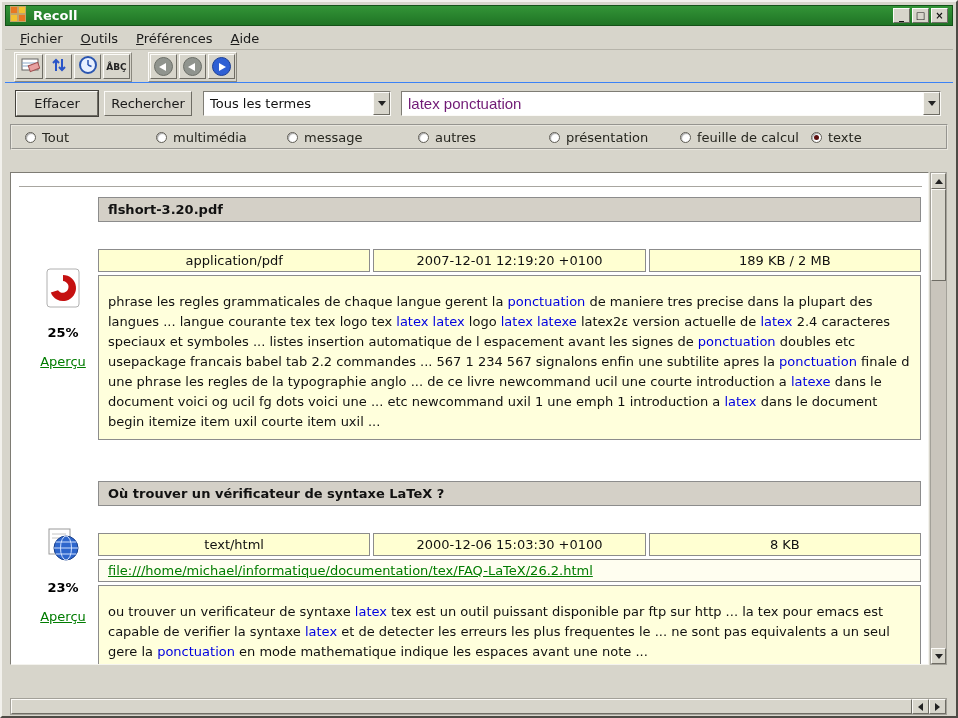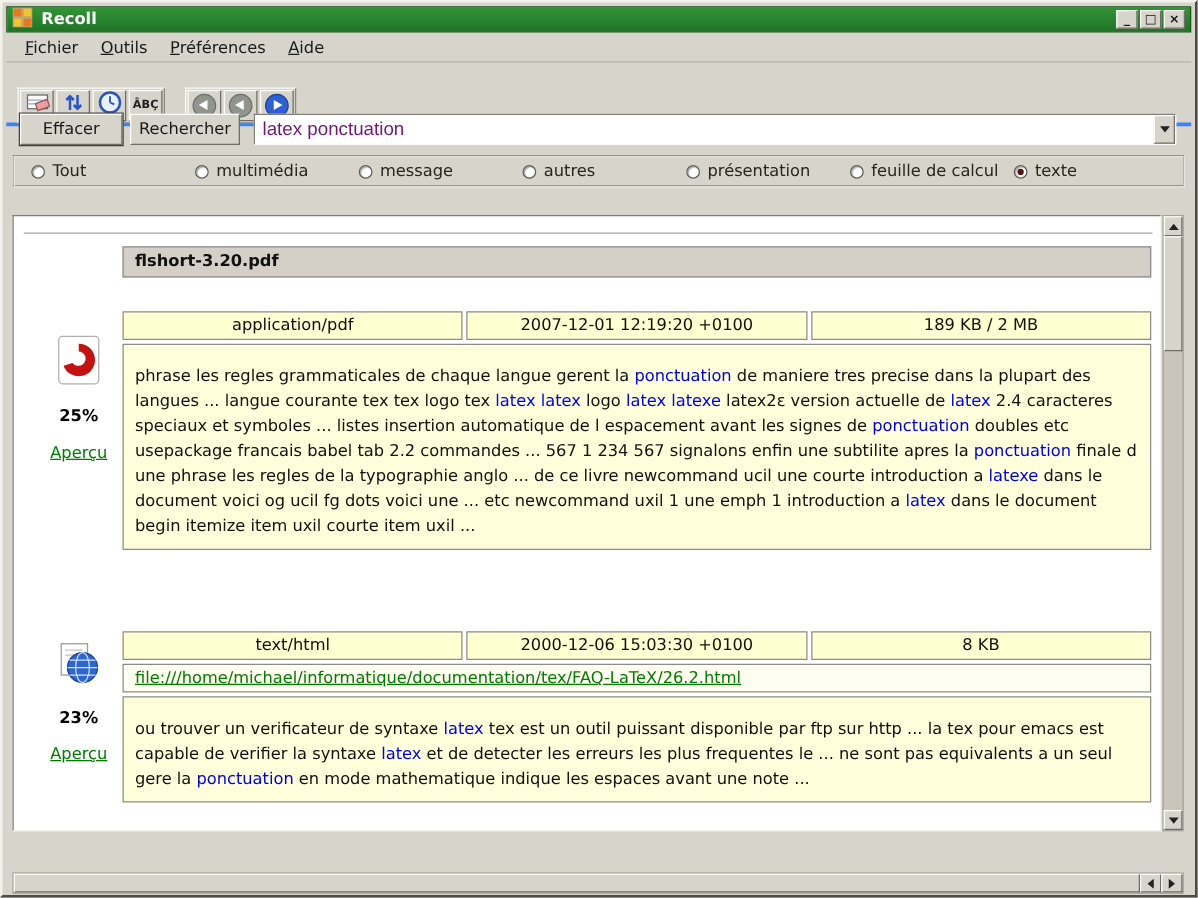--- a/index.html
+++ b/index.html
@@ -37,23 +37,23 @@
   
   .menubar {
     position:absolute; left:3px; top:26px; right:3px; height:22px;
     display:flex; align-items:center; padding-left:6px;
     border-bottom:1px solid #b6b4aa;
   }
   .menu-item { padding:2px 9px; color:#1a1a1a; cursor:default; }
   .menu-item u { text-decoration:underline; }
   
   .toolbar {
-    position:absolute; left:3px; top:68px; right:3px; height:31px;
-    display:flex; align-items:center; gap:16px; padding-left:9px;
-    border-bottom:3px solid #3b82f6;
+    position:absolute; left:3px; top:50px; right:3px; height:31px;
+    display:flex; gap:16px; padding-left:9px;
+    border-bottom:1px solid #3b82f6;
   }
   .tb-group {
     display:flex; gap:2px; padding:1px;
     border:1px solid; border-color:#fcfbf8 #8a887e #8a887e #fcfbf8;
   }
   .tb-btn {
     width:27px; height:25px; background:var(--window-bg,#d7d5cb);
     border:1px solid; border-color:#fcfbf8 #6e6c64 #6e6c64 #fcfbf8;
     display:flex; align-items:center; justify-content:center; cursor:default;
   }
@@ -245,20 +245,26 @@
         <span class="nav-circle nav-blue">
             <span class="tri-r"></span>
           </span>
       </div>
     </div>
   </div>
 
   <div class="search-row">
     <div class="btn btn-clear">Effacer</div>
     <div class="btn btn-search">Rechercher</div>
+    <div class="combo combo-mode">
+      <span class="combo-text">Tous les termes</span>
+      <span class="combo-btn">
+          <span class="tri-down"></span>
+        </span>
+    </div>
     <div class="combo combo-query">
       <input class="query-input" type="text" value="latex ponctuation" style="">
       <span class="combo-btn">
           <span class="tri-down"></span>
         </span>
     </div>
   </div>
 
   <div class="filter-panel">
     <span class="radio-item">
@@ -327,20 +333,21 @@
               <ellipse cx="21" cy="21" rx="5.5" ry="12" fill="none" stroke="#cfe0ff"></ellipse>
               <line x1="9" y1="21" x2="33" y2="21" stroke="#cfe0ff"></line>
               <line x1="10.5" y1="15" x2="31.5" y2="15" stroke="#cfe0ff"></line>
               <line x1="10.5" y1="27" x2="31.5" y2="27" stroke="#cfe0ff"></line>
             </svg>
         </span>
         <span class="pct">23%</span>
         <a class="green">Aperçu</a>
       </div>
       <div class="result-right">
+        <div class="cell r-header">Où trouver un vérificateur de syntaxe LaTeX ?</div>
         <div class="r-meta">
           <div class="cell">text/html</div>
           <div class="cell">2000-12-06 15:03:30 +0100</div>
           <div class="cell">8 KB</div>
         </div>
         <div class="cell r-url">
           <a class="green">file:///home/michael/informatique/documentation/tex/FAQ-LaTeX/26.2.html</a>
         </div>
         <div class="cell r-abstract"><span>ou trouver un verificateur de syntaxe </span><span class="hl">latex</span><span> tex est un outil puissant disponible par ftp sur http ... la tex pour emacs est capable de verifier la syntaxe </span><span class="hl">latex</span><span> et de detecter les erreurs les plus frequentes le ... ne sont pas equivalents a un seul gere la </span><span class="hl">ponctuation</span><span> en mode mathematique indique les espaces avant une note ...</span></div>
       </div>

